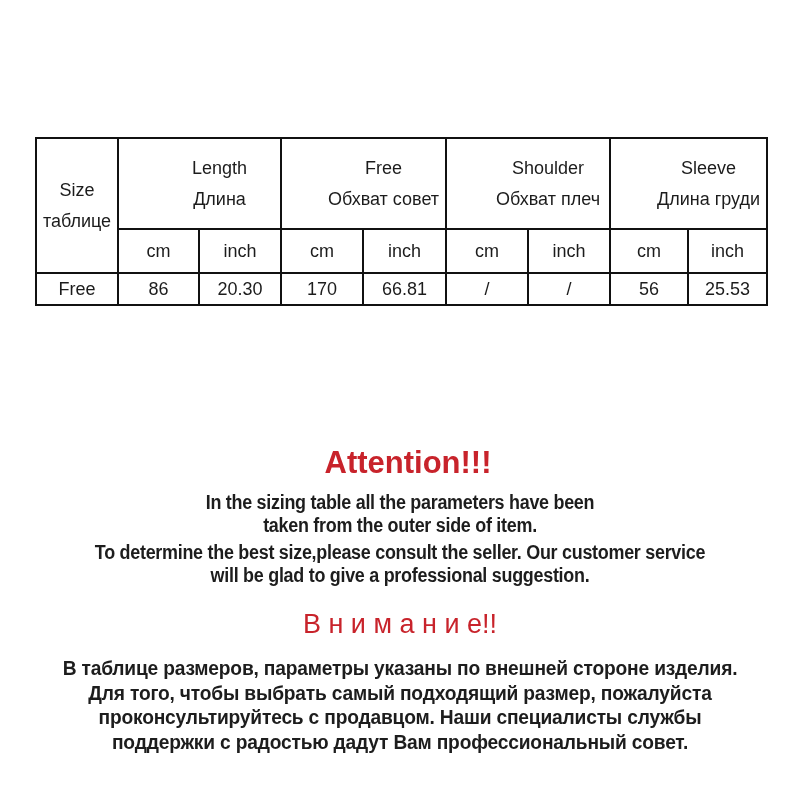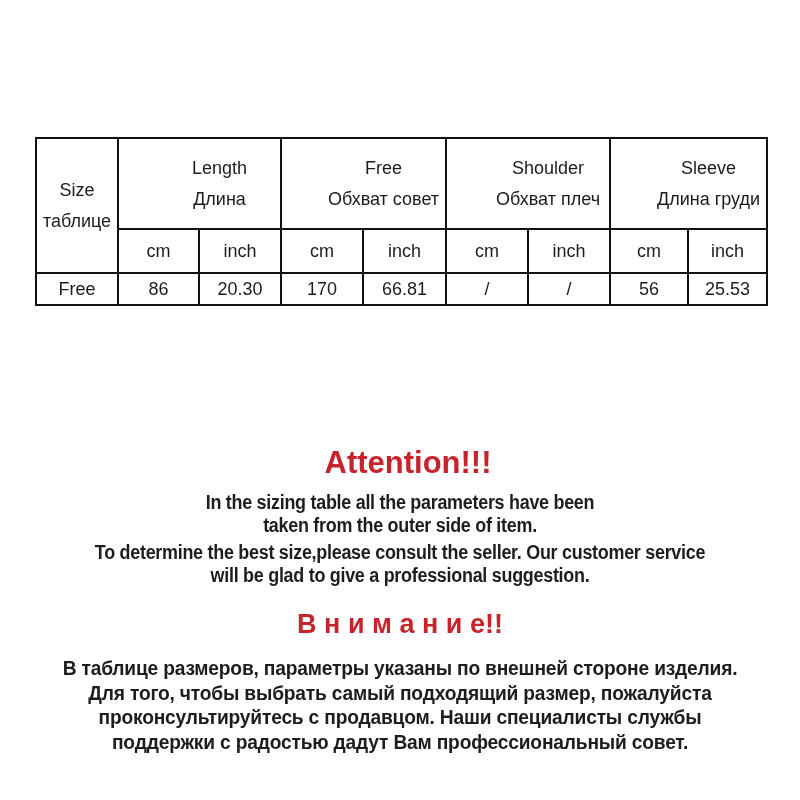--- a/index.html
+++ b/index.html
@@ -66,21 +66,21 @@
   }
   .notice-p1 { top: 491px; }
   .notice-p2 { top: 541px; }
   .vnimanie-heading {
     position: absolute;
     top: 609px;
     left: 0;
     width: 800px;
     text-align: center;
     font-size: 27px;
-    font-weight: bold;
+    font-weight: normal;
     color: #c8232b;
   }
   .notice-ru {
     top: 656px;
     font-size: 20px;
     line-height: 24.5px;
     letter-spacing: -0.2px;
     transform: scaleX(0.96);
     transform-origin: 50% 50%;
   }

